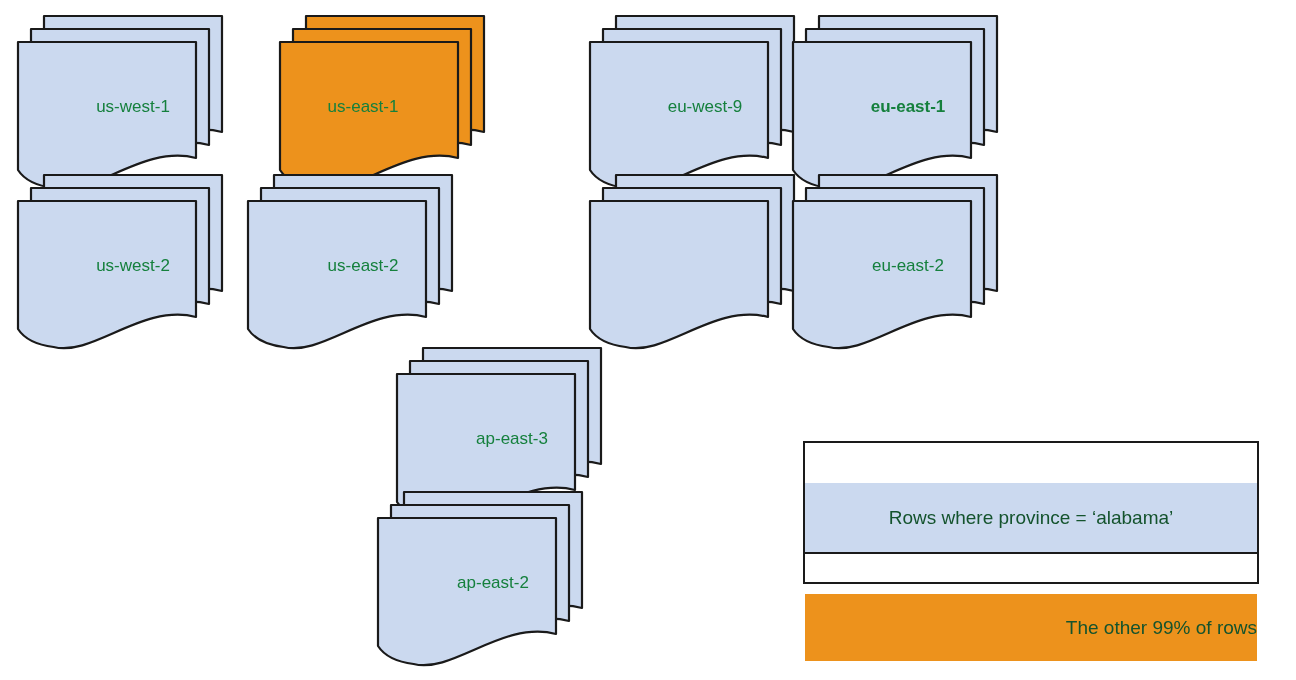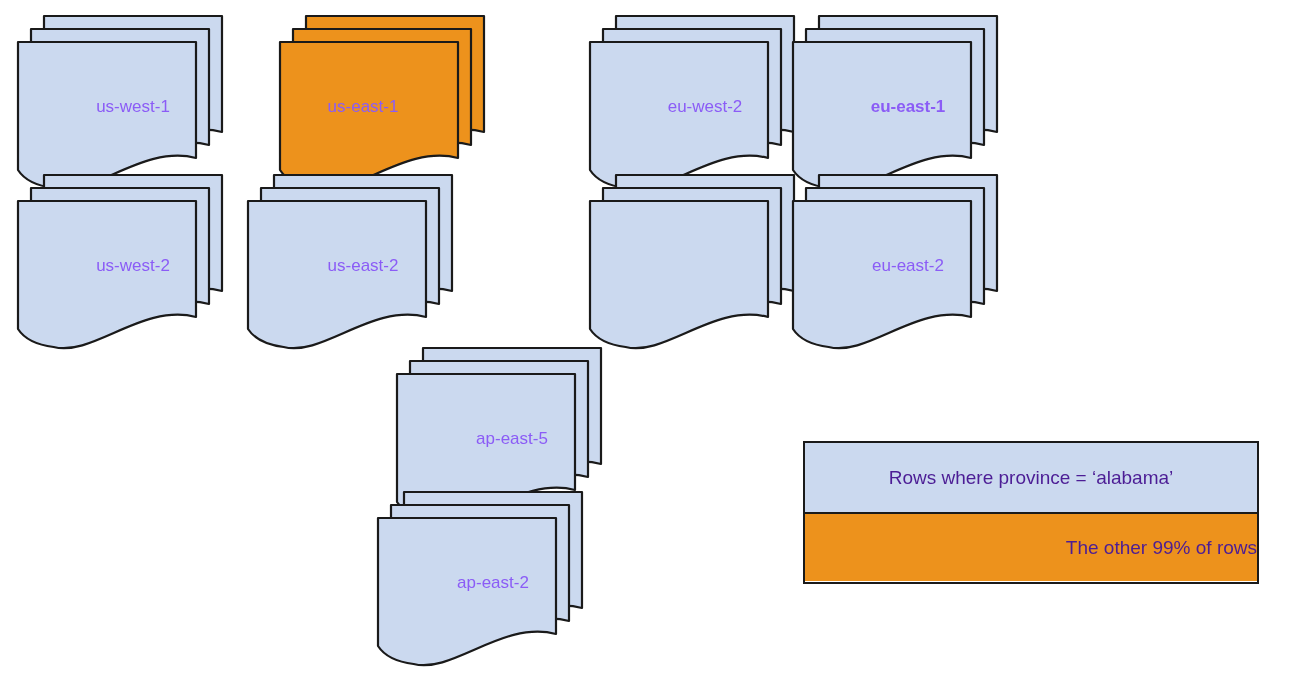--- a/index.html
+++ b/index.html
@@ -30,38 +30,39 @@
     overflow: visible;
   }
   .doc-label {
     position: absolute;
     left: 0;
     top: 0;
     width: 178px;
     text-align: center;
     font-family: "Liberation Sans", sans-serif;
     font-size: 17px;
-    color: #8b5cf6;
+    color: #15803d;
     white-space: nowrap;
     pointer-events: none;
   }
   .legend {
     position: absolute;
     box-sizing: border-box;
     border: 2.5px solid #1a1a1a;
   }
   .legend-row {
     box-sizing: border-box;
     display: flex;
     align-items: center;
     justify-content: center;
     font-family: "Liberation Sans", sans-serif;
     font-size: 19px;
-    color: #4c1d95;
+    color: #14532d;
     height: 71px;
+    margin-top: 40px;
   }
   .legend-row.top {
     border-bottom: 2.5px solid #1a1a1a;
   }
 </style>
 </head>
 <body>
 
 <div id="canvas">
     <div class="stack" style="left: 18px; top: 16px;">
@@ -97,21 +98,21 @@
         <g transform="translate(26,0)">
           <path d="M 0 0 L 178 0 L 178 116 C 124.6 102, 74.75999999999999 156, 35.6 146 C 19.580000000000002 144, 7.12 139, 0 128 Z" fill="#CBD9EF" stroke="#1a1a1a" stroke-width="2.2" stroke-linejoin="round"></path>
         </g>
         <g transform="translate(13,13)">
           <path d="M 0 0 L 178 0 L 178 116 C 124.6 102, 74.75999999999999 156, 35.6 146 C 19.580000000000002 144, 7.12 139, 0 128 Z" fill="#CBD9EF" stroke="#1a1a1a" stroke-width="2.2" stroke-linejoin="round"></path>
         </g>
         <g transform="translate(0,26)">
           <path d="M 0 0 L 178 0 L 178 116 C 124.6 102, 74.75999999999999 156, 35.6 146 C 19.580000000000002 144, 7.12 139, 0 128 Z" fill="#CBD9EF" stroke="#1a1a1a" stroke-width="2.2" stroke-linejoin="round"></path>
         </g>
       </svg>
-      <div class="doc-label" style="left: 26px; top: 81px;">eu-west-2</div>
+      <div class="doc-label" style="left: 26px; top: 81px;">eu-west-9</div>
     </div>
     <div class="stack" style="left: 793px; top: 16px; font-weight: bold;">
       <svg width="210" height="188" viewBox="0 0 210 188">
         <g transform="translate(26,0)">
           <path d="M 0 0 L 178 0 L 178 116 C 124.6 102, 74.75999999999999 156, 35.6 146 C 19.580000000000002 144, 7.12 139, 0 128 Z" fill="#CBD9EF" stroke="#1a1a1a" stroke-width="2.2" stroke-linejoin="round"></path>
         </g>
         <g transform="translate(13,13)">
           <path d="M 0 0 L 178 0 L 178 116 C 124.6 102, 74.75999999999999 156, 35.6 146 C 19.580000000000002 144, 7.12 139, 0 128 Z" fill="#CBD9EF" stroke="#1a1a1a" stroke-width="2.2" stroke-linejoin="round"></path>
         </g>
         <g transform="translate(0,26)">
@@ -180,21 +181,21 @@
         <g transform="translate(26,0)">
           <path d="M 0 0 L 178 0 L 178 116 C 124.6 102, 74.75999999999999 156, 35.6 146 C 19.580000000000002 144, 7.12 139, 0 128 Z" fill="#CBD9EF" stroke="#1a1a1a" stroke-width="2.2" stroke-linejoin="round"></path>
         </g>
         <g transform="translate(13,13)">
           <path d="M 0 0 L 178 0 L 178 116 C 124.6 102, 74.75999999999999 156, 35.6 146 C 19.580000000000002 144, 7.12 139, 0 128 Z" fill="#CBD9EF" stroke="#1a1a1a" stroke-width="2.2" stroke-linejoin="round"></path>
         </g>
         <g transform="translate(0,26)">
           <path d="M 0 0 L 178 0 L 178 116 C 124.6 102, 74.75999999999999 156, 35.6 146 C 19.580000000000002 144, 7.12 139, 0 128 Z" fill="#CBD9EF" stroke="#1a1a1a" stroke-width="2.2" stroke-linejoin="round"></path>
         </g>
       </svg>
-      <div class="doc-label" style="left: 26px; top: 81px;">ap-east-5</div>
+      <div class="doc-label" style="left: 26px; top: 81px;">ap-east-3</div>
     </div>
     <div class="stack" style="left: 378px; top: 492px;">
       <svg width="210" height="188" viewBox="0 0 210 188">
         <g transform="translate(26,0)">
           <path d="M 0 0 L 178 0 L 178 116 C 124.6 102, 74.75999999999999 156, 35.6 146 C 19.580000000000002 144, 7.12 139, 0 128 Z" fill="#CBD9EF" stroke="#1a1a1a" stroke-width="2.2" stroke-linejoin="round"></path>
         </g>
         <g transform="translate(13,13)">
           <path d="M 0 0 L 178 0 L 178 116 C 124.6 102, 74.75999999999999 156, 35.6 146 C 19.580000000000002 144, 7.12 139, 0 128 Z" fill="#CBD9EF" stroke="#1a1a1a" stroke-width="2.2" stroke-linejoin="round"></path>
         </g>
         <g transform="translate(0,26)">

